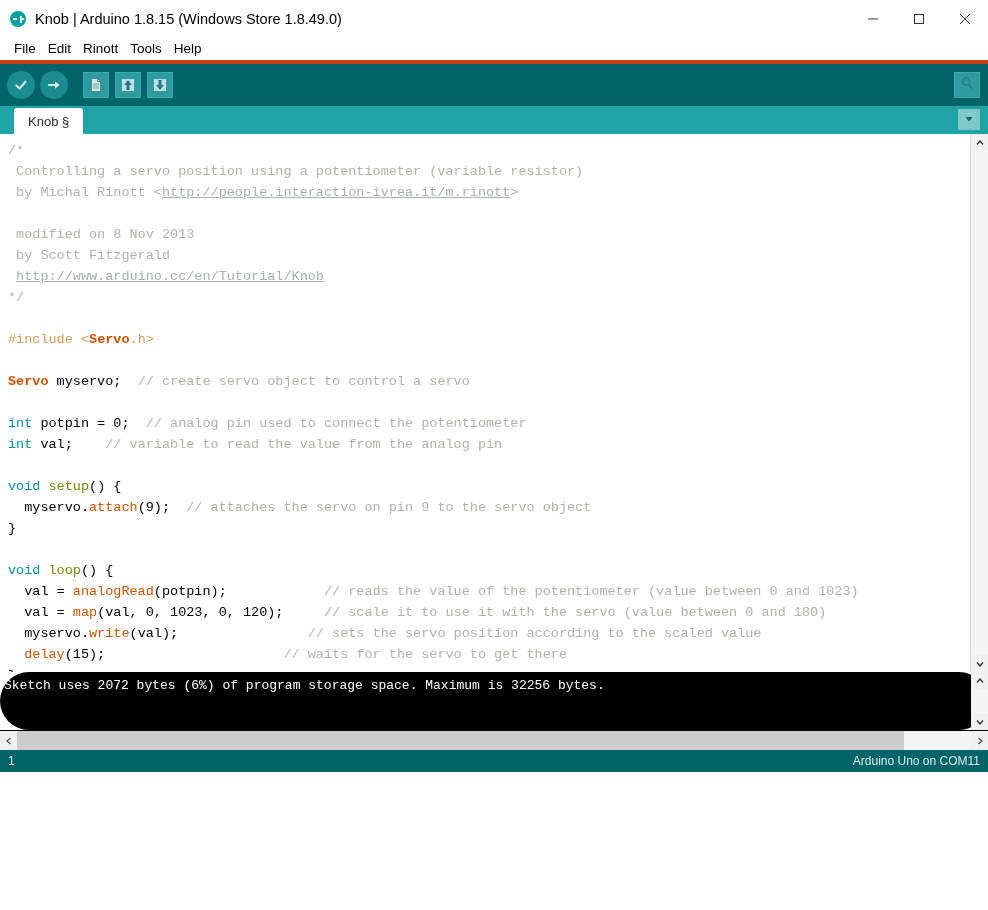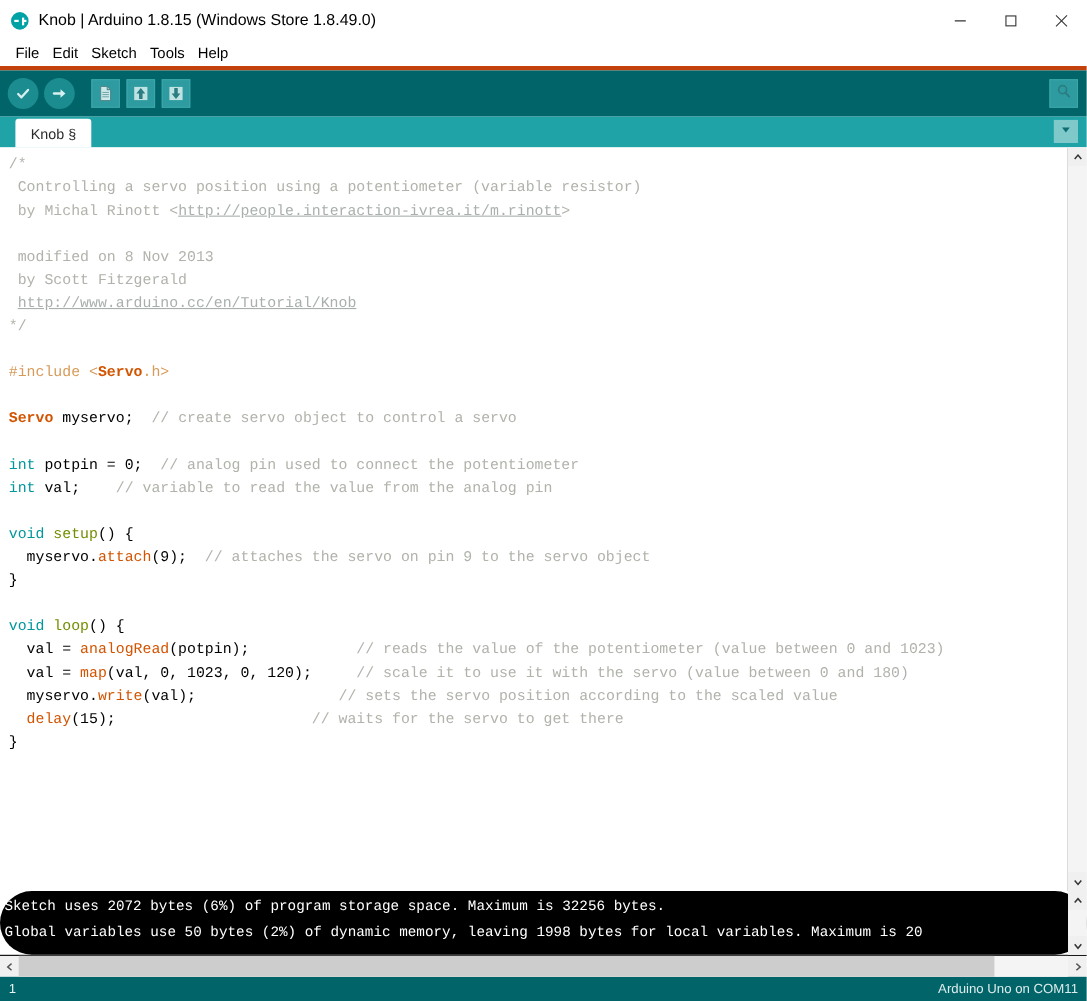--- a/index.html
+++ b/index.html
@@ -10,21 +10,21 @@
   body {
     width: 988px;
     height: 910px;
     overflow: hidden;
     font-family: "Liberation Sans", sans-serif;
     -webkit-font-smoothing: antialiased;
   }
   #app {
     position: relative;
     width: 988px;
-    height: 910px;
+    height: 772px;
     background: #ffffff;
     display: flex;
     flex-direction: column;
   }
 
   
   .titlebar {
     height: 38px;
     background: #ffffff;
     display: flex;
@@ -357,21 +357,21 @@
             <line x1="1" y1="1" x2="11" y2="11" stroke="#333" stroke-width="1"></line>
             <line x1="11" y1="1" x2="1" y2="11" stroke="#333" stroke-width="1"></line>
           </svg>
       </div>
     </div>
   </div>
 
   <div class="menubar">
     <div class="menu-item">File</div>
     <div class="menu-item">Edit</div>
-    <div class="menu-item">Sketch</div>
+    <div class="menu-item">Rinott</div>
     <div class="menu-item">Tools</div>
     <div class="menu-item">Help</div>
   </div>
 
   <div class="toolbar">
     <div class="tb-round">
       <span>
         <svg width="16" height="16" viewBox="0 0 16 16">
             <polyline points="3.5,8.5 6.5,11.5 12.5,4.8" fill="none" stroke="#d7efef" stroke-width="2.1" stroke-linecap="round" stroke-linejoin="round"></polyline>
           </svg>
@@ -452,21 +452,20 @@
             <polyline points="2,3.5 5,7 8,3.5" fill="none" stroke="#333" stroke-width="1.4"></polyline>
           </svg>
       </div>
     </div>
   </div>
 
 
   <div class="console-wrap">
     <div class="console">
       <div class="console-line">Sketch uses 2072 bytes (6%) of program storage space. Maximum is 32256 bytes.</div>
-      <div class="console-line">Global variables use 50 bytes (2%) of dynamic memory, leaving 1998 bytes for local variables. Maximum is 20</div>
     </div>
     <div class="console-vscroll">
       <div class="vscroll-btn">
         <svg width="10" height="10" viewBox="0 0 10 10">
             <polyline points="2,6.5 5,3 8,6.5" fill="none" stroke="#333" stroke-width="1.4"></polyline>
           </svg>
       </div>
       <div class="vscroll-track"></div>
       <div class="vscroll-btn">
         <svg width="10" height="10" viewBox="0 0 10 10">

